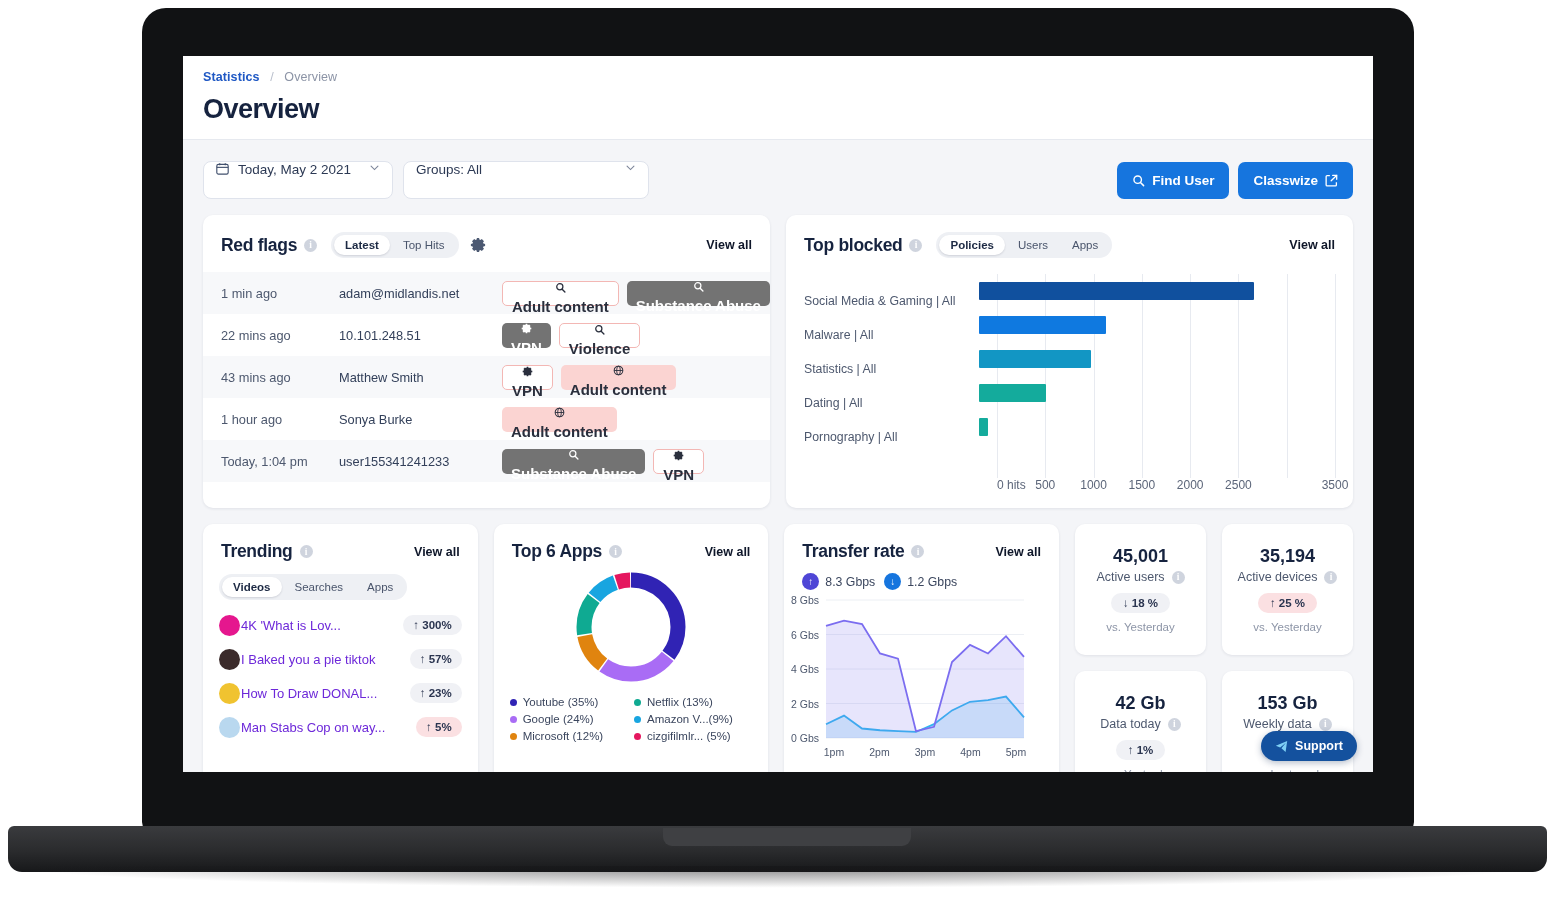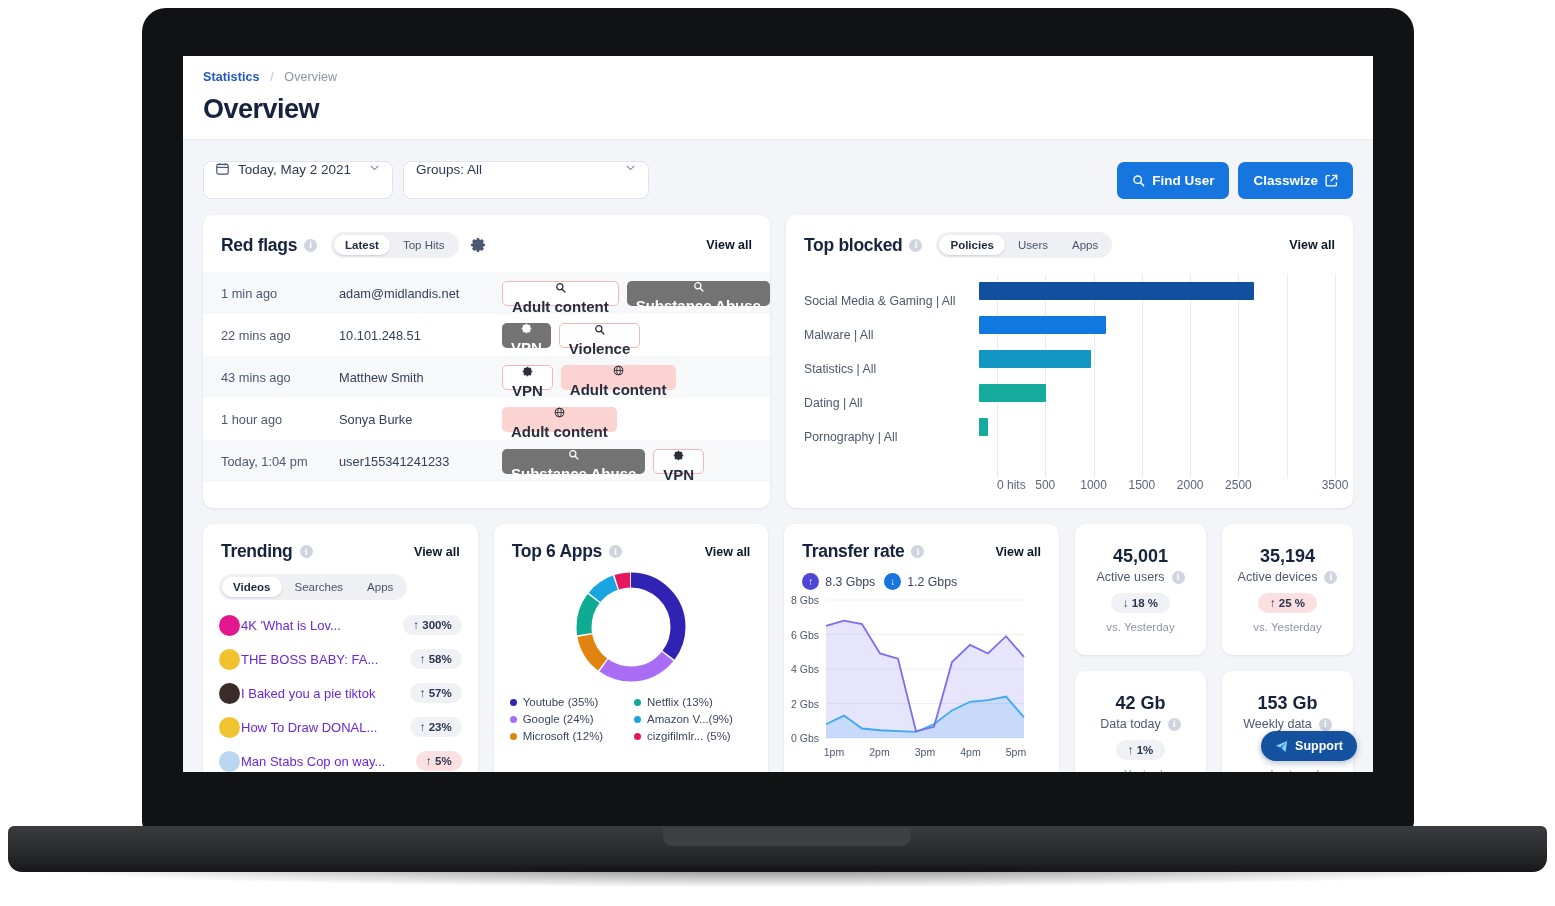--- a/index.html
+++ b/index.html
@@ -418,25 +418,20 @@
                 <span>Apps</span>
               </span>
           </div>
           <div id="tr-rows" style="margin-top:8px">
               <div class="tr-row">
                 <span class="thumb" style="background: rgb(229, 23, 142);"></span>
                 <span class="tr-name">4K 'What is Lov...</span>
                 <span class="pct">↑ 300%</span>
               </div>
               <div class="tr-row">
-                <span class="thumb" style="background: rgb(242, 193, 46);"></span>
-                <span class="tr-name">THE BOSS BABY: FA...</span>
-                <span class="pct">↑ 58%</span>
-              </div>
-              <div class="tr-row">
                 <span class="thumb" style="background: rgb(59, 43, 43);"></span>
                 <span class="tr-name">I Baked you a pie tiktok</span>
                 <span class="pct">↑ 57%</span>
               </div>
               <div class="tr-row">
                 <span class="thumb" style="background: rgb(240, 195, 48);"></span>
                 <span class="tr-name">How To Draw DONAL...</span>
                 <span class="pct">↑ 23%</span>
               </div>
               <div class="tr-row">

